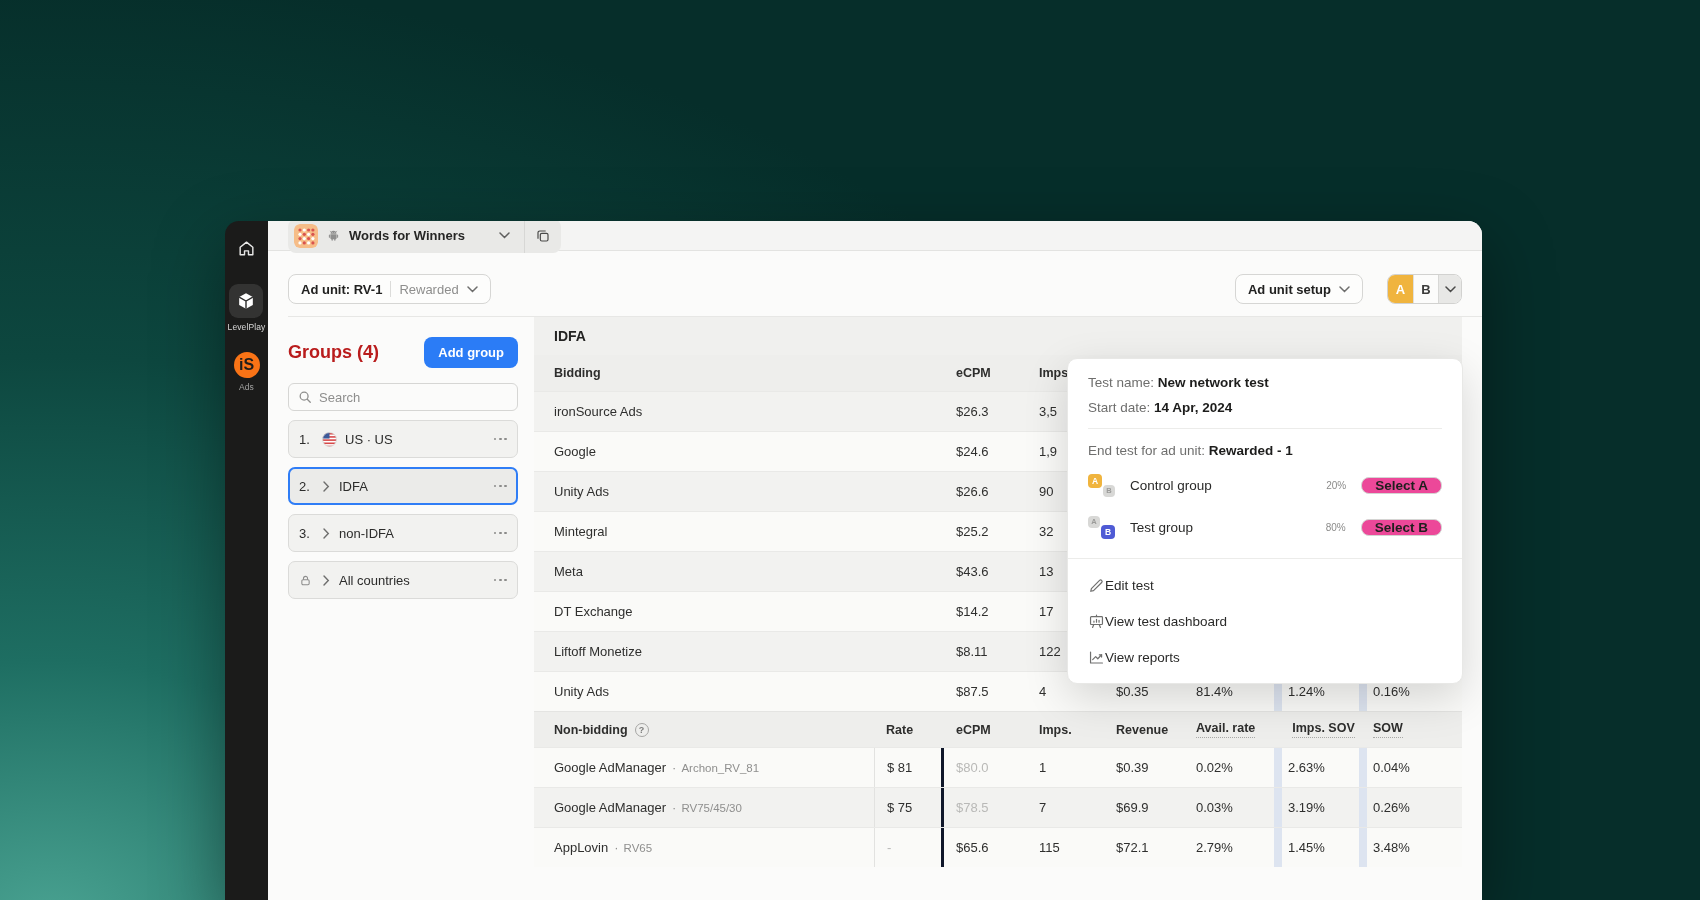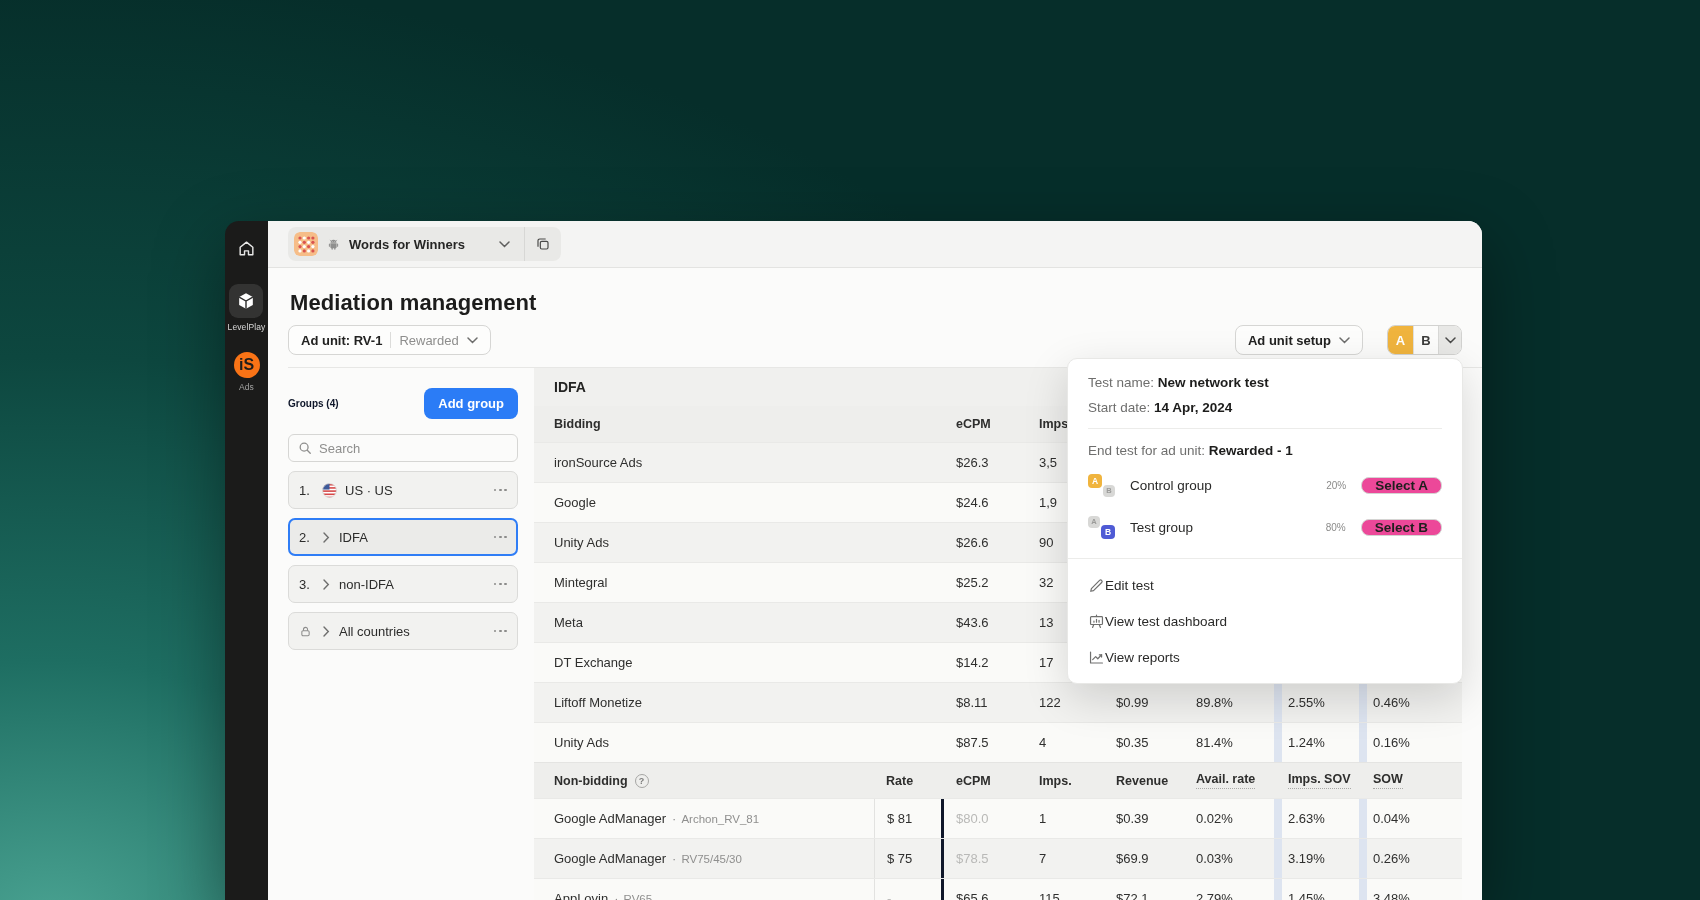--- a/index.html
+++ b/index.html
@@ -25,21 +25,21 @@
   .rail .lp-box { width:34px; height:34px; border-radius:9px; background:#333332; display:flex; align-items:center; justify-content:center; }
   .rail .rail-label { font-size:8.5px; color:#d9d9d8; margin-top:4px; letter-spacing:.1px; }
   .rail .ads-wrap { margin-top:20px; display:flex; flex-direction:column; align-items:center; }
   .rail .ads-circle { width:26px; height:26px; border-radius:50%; background:#f97316; color:#1d1d1c; font-weight:700; font-size:16px; display:flex; align-items:center; justify-content:center;text-align:center; }
   .rail .ads-label { color:#a3a3a2; }
   .lp-item { display:flex; flex-direction:column; align-items:center; }
 
   
   .card { flex:1; background:#fbfbfa; position:relative; display:flex; flex-direction:column; min-width:0; }
 
-  .topbar { height:47px; flex:none; background:#f4f4f3; border-bottom:1px solid #e3e3e1; display:flex; align-items:center; padding:0 20px; }
+  .topbar { height:30px; flex:none; background:#f4f4f3; border-bottom:1px solid #e3e3e1; display:flex; align-items:center; padding:0 20px; }
   .app-selector { display:flex; align-items:stretch; background:#e9e9e7; border-radius:8px; height:34px; overflow:hidden; }
   .app-main { display:flex; align-items:center; gap:8px; padding:0 14px 0 6px; }
   .app-icon { width:24px; height:24px; border-radius:6px; overflow:hidden; flex:none; }
   .app-name { font-size:13px; font-weight:700; color:#262625; margin-right:26px; }
   .app-divider { width:1px; background:#d7d7d5; }
   .app-copy { width:36px; display:flex; align-items:center; justify-content:center; }
 
   .content { flex:1; padding:14px 20px 0 20px; position:relative; min-height:0; }
   .page-title { font-size:22px; font-weight:700; color:#1c1c1b; margin:8px 0 0 2px; letter-spacing:.1px; }
 
@@ -56,21 +56,21 @@
   .seg-b { background:#fcfcfb; color:#3c3c3b; border-left:1px solid #e0e0de; }
   .seg-c { background:#e8e8e6; border-left:1px solid #d8d8d6; width:23px !important; }
 
   .page-divider { height:1px; background:#e7e7e5; margin:12px -20px 0 0; }
 
   .content-body { display:flex; min-height:0; }
 
   
   .groups-panel { width:230px; flex:none; padding-top:20px; }
   .gp-header { display:flex; justify-content:space-between; align-items:center; }
-  .gp-title { font-size:10px; font-weight:700; color:#0f172a; }
+  .gp-title { font-size:18px; font-weight:700; color:#b91c1c; }
   .add-btn { background:#2b7cf6; color:#fff; border:none; border-radius:8px; font-family:inherit; font-size:13px; font-weight:700; padding:8px 14px; }
   .search { margin-top:15px; height:28px; border:1px solid #d6d6d4; border-radius:6px; background:#fbfbfa; display:flex; align-items:center; gap:7px; padding:0 9px; }
   .search input { border:none; outline:none; background:transparent; font-family:inherit; font-size:13px; color:#3a3a39; flex:1; min-width:0; }
   .search input::placeholder { color:#8e8e8d; }
   .group-item { margin-top:9px; height:38px; background:#f2f2f0; border:1px solid #dbdbd9; border-radius:7px; display:flex; align-items:center; gap:8px; padding:0 10px; font-size:13px; color:#2c2c2b; }
   .group-item:first-of-type { margin-top:14px; }
   .group-item.selected { border:2px solid #2f7df6; background:#ebebe9; padding:0 9px; }
   .gi-index { width:15px; flex:none; }
   .gi-label { flex:1; }
   .dots { display:flex; gap:2.5px; padding:4px 0; }
@@ -197,21 +197,20 @@
             <svg width="16" height="16" viewBox="0 0 24 24" fill="none" stroke="#4a4a49" stroke-width="1.8">
                 <rect x="8" y="8" width="11.5" height="11.5" rx="2.2"></rect>
                 <path d="M16 4.5H7A2.5 2.5 0 0 0 4.5 7v9"></path>
               </svg>
           </span>
         </div>
       </div>
     </div>
 
     <div class="content" data-interactable="false">
-      <h1 class="page-title" data-interactable="false">Mediation management</h1>
 
       <div class="header-row" data-interactable="false">
         <div class="pill" data-interactable="true">
           <span class="adunit-strong" data-interactable="false">Ad unit: RV-1</span>
           <span class="pill-vdiv" data-interactable="false"></span>
           <span class="muted-text" data-interactable="false">Rewarded</span>
           <span data-interactable="false">
             <svg width="11" height="7" viewBox="0 0 11 7" fill="none" stroke="#6e6e6d" stroke-width="1.5" stroke-linecap="round">
                 <path d="M1 1l4.5 4.5L10 1"></path>
               </svg>
@@ -431,21 +430,21 @@
               <span>Non-bidding</span>
               <span class="qicon" data-interactable="true">?</span>
             </div>
             <div class="c cnum" data-interactable="true">Rate</div>
             <div class="c cnum" data-interactable="true">eCPM</div>
             <div class="c cnum" data-interactable="true">Imps.</div>
             <div class="c cnum" data-interactable="true">Revenue</div>
             <div class="c cnum dotted" data-interactable="true">
                 <span>Avail. rate</span>
               </div>
-            <div class="c cnum dotted" data-interactable="true" style="padding-left:14px;">
+            <div class="c cnum dotted" data-interactable="true" style="padding-left:14px;justify-content:center;">
                 <span>Imps. SOV</span>
               </div>
             <div class="c cnum dotted" data-interactable="true" style="padding-left:14px;">
                 <span>SOW</span>
               </div>
           </div>
 
           <div class="trow r-light" data-interactable="true">
             <div class="c" data-interactable="false">
               <span>Google AdManager</span>

